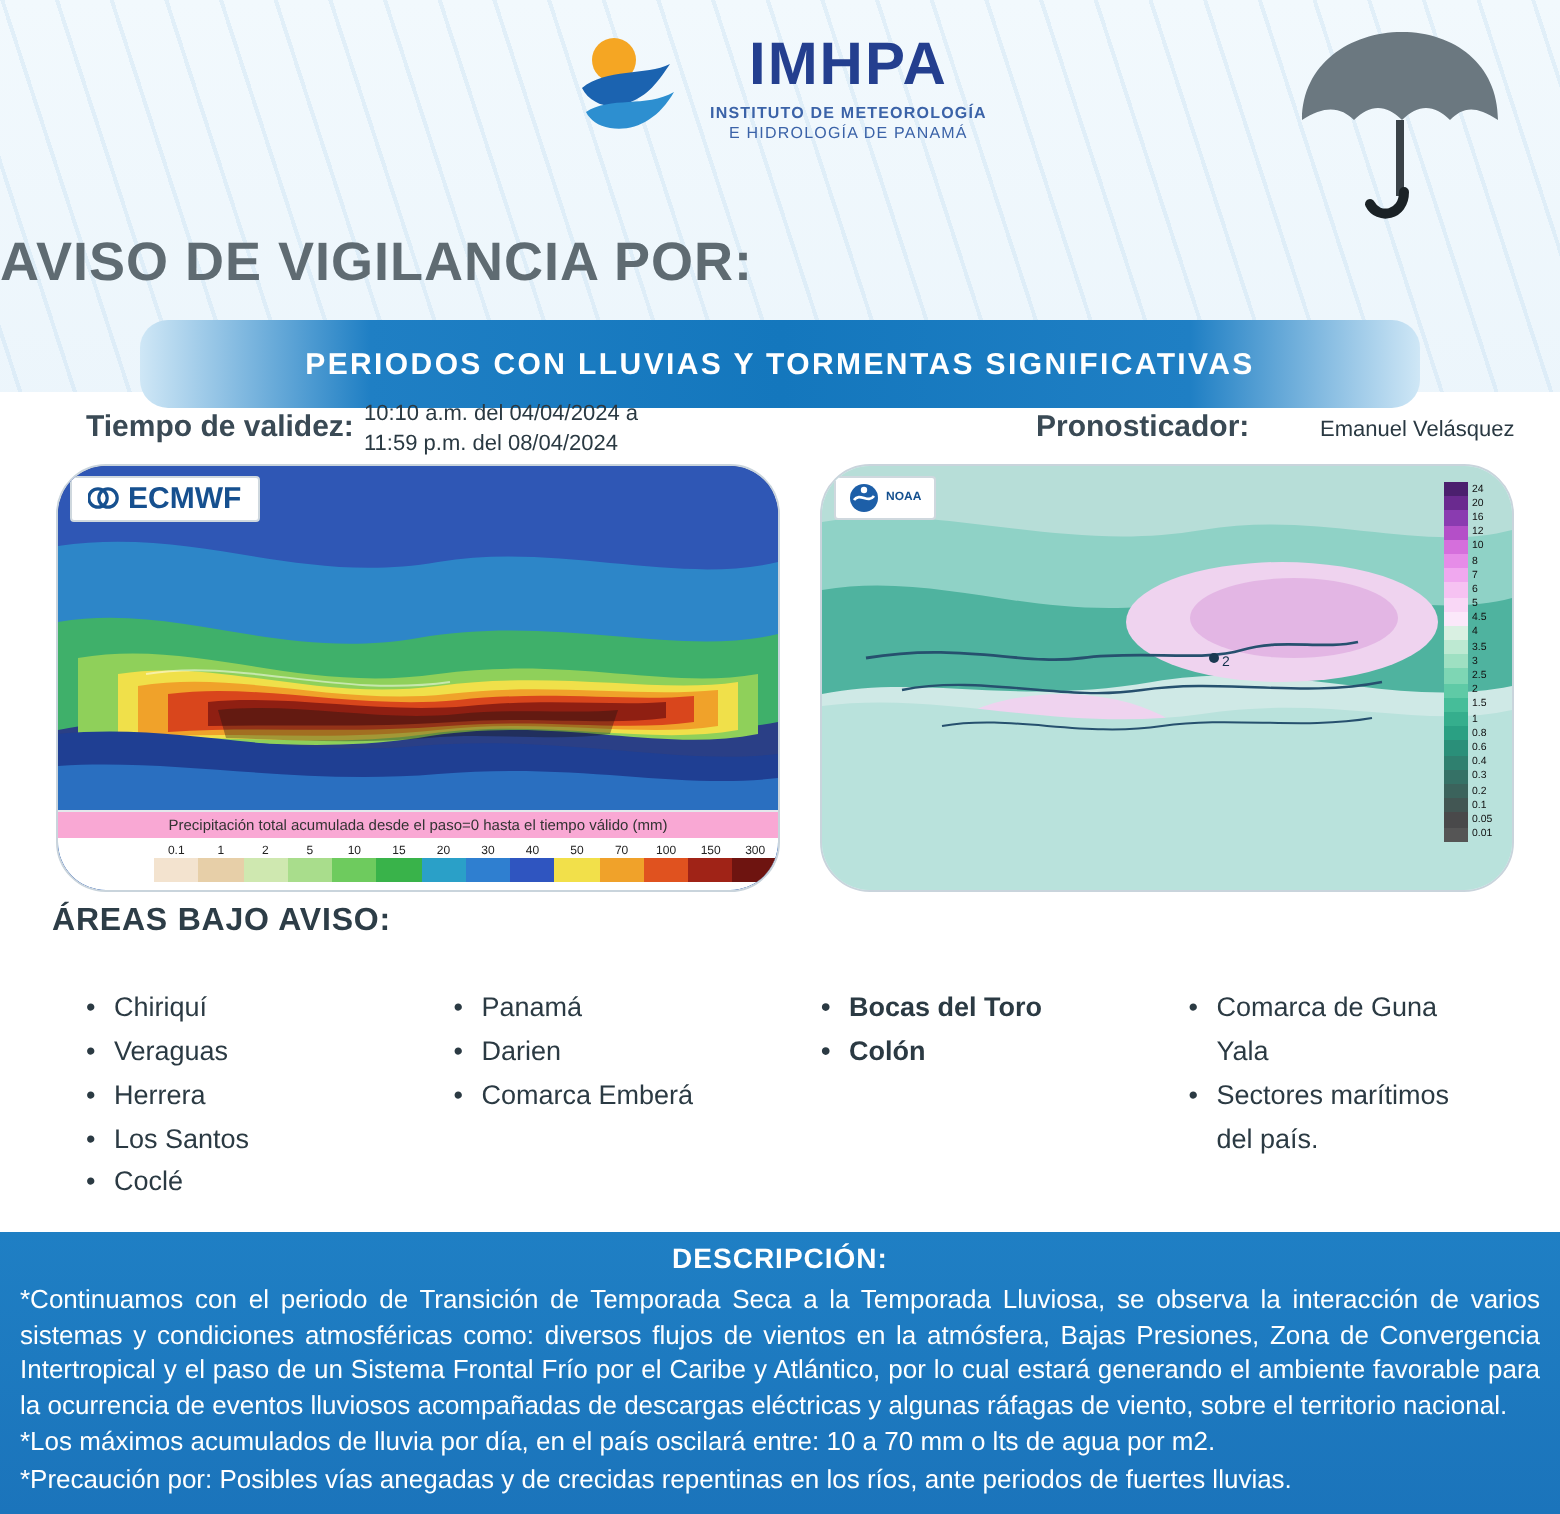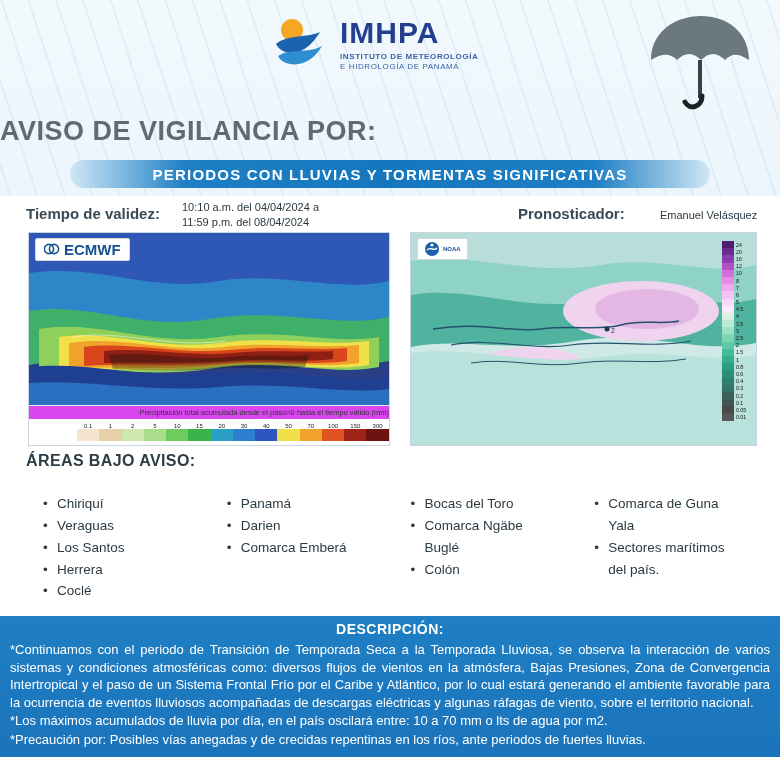--- a/index.html
+++ b/index.html
@@ -21,79 +21,79 @@
     background-image:repeating-linear-gradient(72deg, rgba(175,210,235,.45) 0px, rgba(175,210,235,.45) 2px, rgba(255,255,255,0) 2px, rgba(255,255,255,0) 26px);
     opacity:.55;
     pointer-events:none;
   }
   .white-band{
     position:absolute;left:0;right:0;top:196px;height:420px;background:#ffffff;
   }
 
   
   .logo-wrap{
-    position:absolute;left:268px;top:14px;display:flex;align-items:center;gap:10px;
+    position:absolute;left:283px;top:14px;display:flex;align-items:center;gap:10px;text-align:center;
   }
   .logo-mark{width:62px;height:62px;position:relative;}
   .logo-text .imhpa{
     font-size:30px;font-weight:bold;color:#243f8f;letter-spacing:1px;line-height:1;
   }
   .logo-text .sub1,.logo-text .sub2{
     font-size:8px;color:#3b63a8;letter-spacing:.6px;line-height:1.25;
   }
   .logo-text .sub1{margin-top:4px;font-weight:bold;}
 
   .umbrella{position:absolute;left:645px;top:12px;width:110px;height:105px;}
 
   .title{
     position:absolute;left:0;right:0;top:116px;
     font-size:27px;font-weight:bold;color:#5f6b72;letter-spacing:.5px;
   }
   .subtitle-bar{
-    position:absolute;left:70px;top:160px;width:640px;height:28px;
+    position:absolute;left:70px;top:160px;width:640px;height:44px;
     border-radius:14px;
     background:linear-gradient(90deg,#cfe7f6 0%, #1f7fc4 18%, #1477bd 50%, #1f7fc4 82%, #cfe7f6 100%);
     display:flex;align-items:center;justify-content:center;
   }
   .subtitle-bar span{
     color:#fff;font-size:15px;font-weight:bold;letter-spacing:1.2px;
   }
 
   .valid-label{
-    position:absolute;left:26px;top:205px;font-size:15px;color:#3a4a55;font-weight:bold;
+    position:absolute;left:43px;top:205px;font-size:15px;color:#3a4a55;font-weight:bold;
   }
   .valid-value{
     position:absolute;left:182px;top:200px;font-size:11px;color:#2a3942;line-height:1.35;
   }
   .forecaster-label{
     position:absolute;left:518px;top:205px;font-size:15px;color:#3a4a55;font-weight:bold;
   }
   .forecaster-value{
     position:absolute;left:660px;top:209px;font-size:11px;color:#2a3942;
   }
 
   
-  .map{position:absolute;top:232px;}
+  .map{position:absolute;top:232px;border-radius:25px;}
   .map-left{left:28px;width:360px;height:212px;border:1px solid #c9d4dc;overflow:hidden;background:#fff;}
   .map-right{left:410px;width:345px;height:212px;border:1px solid #c9d4dc;overflow:hidden;background:#d8eef0;}
 
   .ecmwf-badge{
     position:absolute;left:6px;top:5px;background:#fff;border:1px solid #cfd8de;
     padding:2px 8px;border-radius:2px;font-size:15px;font-weight:bold;color:#16508f;
     display:flex;align-items:center;gap:4px;z-index:5;
   }
   .noaa-badge{
     position:absolute;left:6px;top:5px;background:#fff;border:1px solid #cfd8de;
     padding:2px 6px;border-radius:2px;z-index:5;display:flex;align-items:center;gap:3px;
   }
   .noaa-badge .ntxt{font-size:6px;color:#14508f;font-weight:bold;}
 
   .map-caption{
-    position:absolute;left:0;right:0;bottom:26px;background:#d946ef;
-    font-size:7.5px;color:#333;text-align:right;padding:2px 0;z-index:4;
+    position:absolute;left:0;right:0;bottom:26px;background:#f9a8d4;
+    font-size:7.5px;color:#333;text-align:center;padding:2px 0;z-index:4;
     border-top:1px solid #e3e8ec;
   }
   .cbar{
     position:absolute;left:48px;bottom:4px;width:334px;height:20px;display:flex;z-index:4;
   }
   .cbar i{flex:1;height:12px;align-self:flex-end;}
   .cbar-nums{
     position:absolute;left:48px;bottom:16px;width:334px;display:flex;z-index:5;
     font-size:6px;color:#222;
   }
@@ -115,21 +115,21 @@
   .areas{
     position:absolute;left:26px;top:476px;width:735px;display:flex;gap:0;
   }
   .areas .col{flex:1;}
   .areas li{
     list-style:none;font-size:13.5px;color:#2b3a43;line-height:1.62;
     position:relative;padding-left:14px;
   }
   .areas li:before{content:"\2022";position:absolute;left:0;color:#2b3a43;}
   .areas ul{margin:17px;padding:0;}
-  .col-3{flex:0 0 192px;}
+  .col-3{flex:0 0 192px;font-weight:bold;}
   .col-4{flex:0 0 175px;}
 
   
   .desc-wrap{
     position:absolute;left:0;right:0;top:616px;bottom:0;
     background:linear-gradient(180deg,#1f7fc4 0%, #1b74bb 100%);
   }
   .desc-title{
     text-align:center;color:#fff;font-weight:bold;font-size:14px;letter-spacing:.5px;
     padding-top:5px;
@@ -374,36 +374,35 @@
         </div>
       </div>
   </div>
 
   <div class="areas-title">ÁREAS BAJO AVISO:</div>
   <div class="areas">
     <div class="col">
         <ul id="col0">
           <li>Chiriquí</li>
           <li>Veraguas</li>
+          <li>Herrera</li>
           <li>Los Santos</li>
-          <li>Herrera</li>
           <li>Coclé</li>
         </ul>
       </div>
     <div class="col">
         <ul id="col1">
           <li>Panamá</li>
           <li>Darien</li>
           <li>Comarca Emberá</li>
         </ul>
       </div>
     <div class="col col-3">
         <ul id="col2">
           <li>Bocas del Toro</li>
-          <li>Comarca Ngäbe Buglé</li>
           <li>Colón</li>
         </ul>
       </div>
     <div class="col col-4">
         <ul id="col3">
           <li>Comarca de Guna Yala</li>
           <li>Sectores marítimos del país.</li>
         </ul>
       </div>
   </div>

